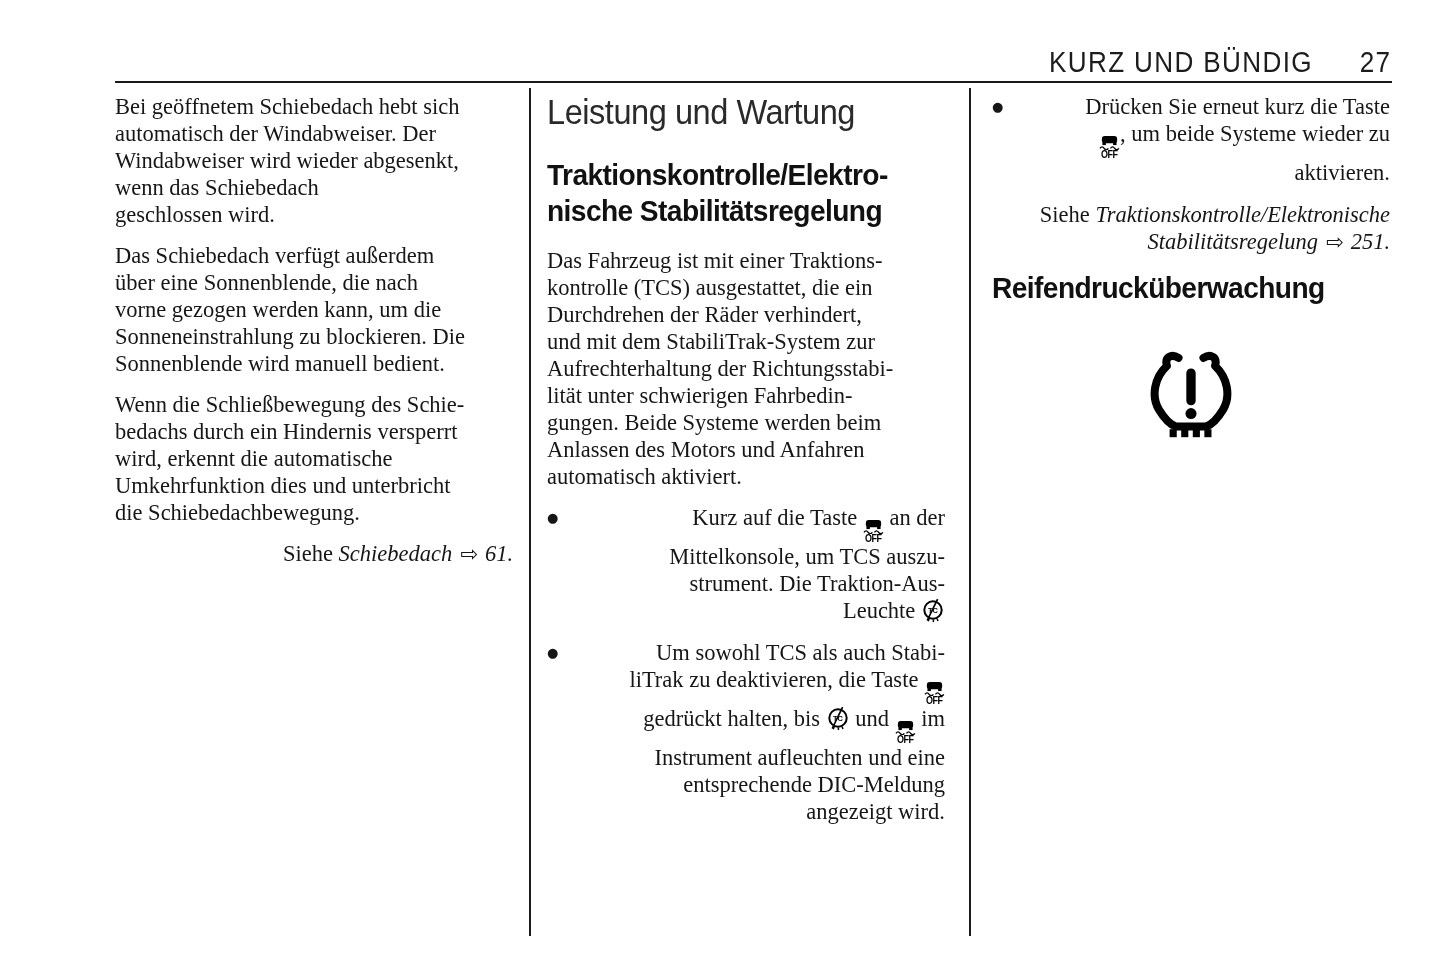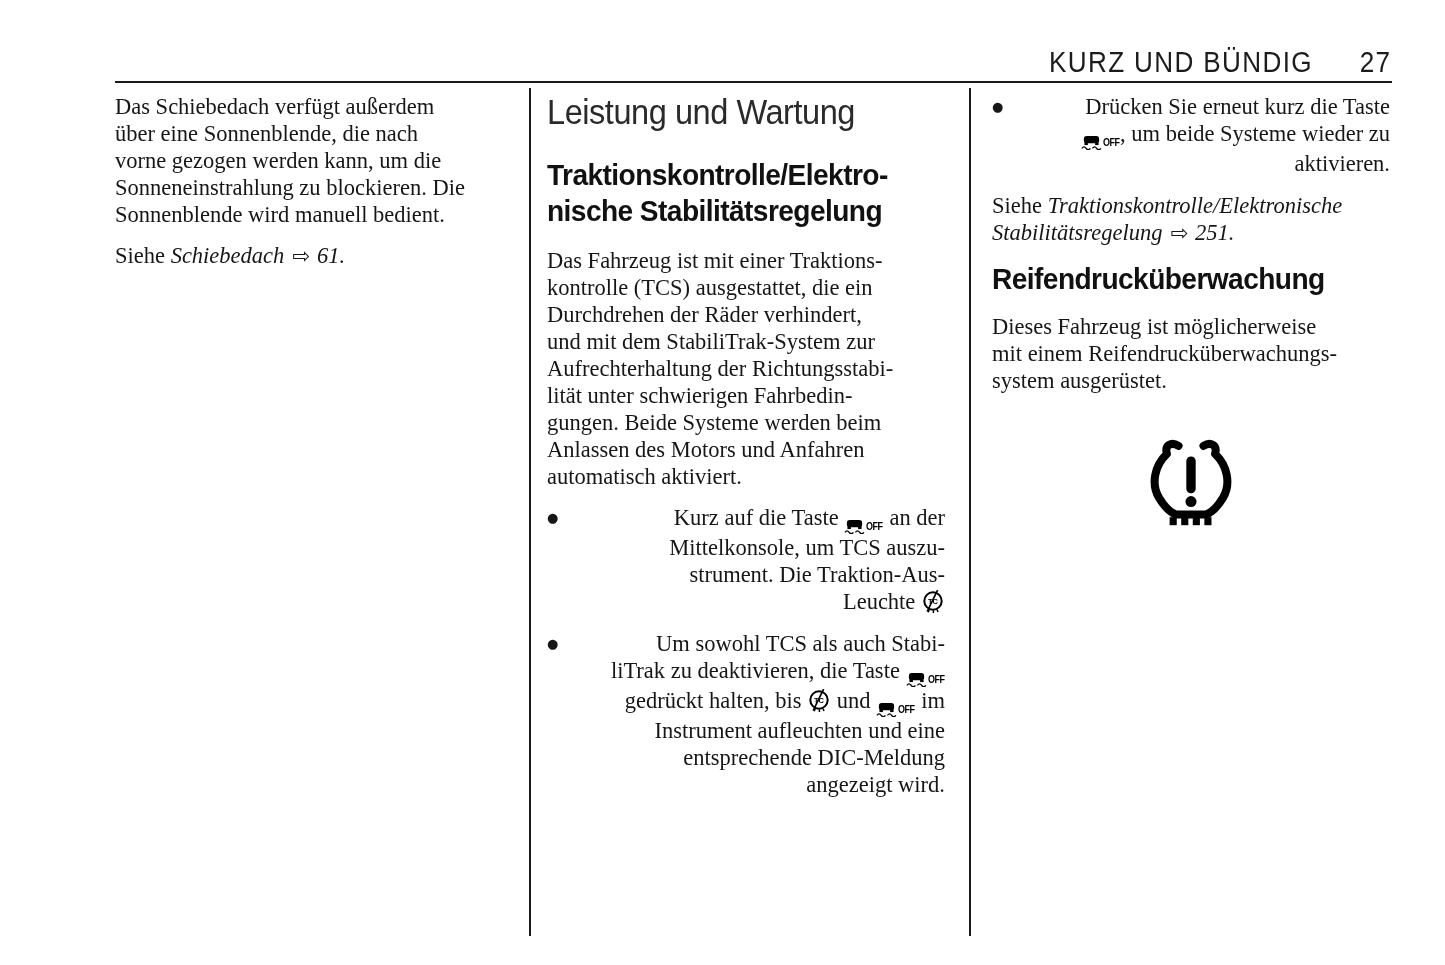--- a/index.html
+++ b/index.html
@@ -15,39 +15,39 @@
     letter-spacing:1.5px;color:#1c1c1c;transform:scaleX(.9);transform-origin:100% 50%;
     white-space:nowrap;
   }
   .hdr-rule{position:absolute;left:115px;top:81px;width:1277px;height:2px;background:#1a1a1a;}
   .vdiv{position:absolute;top:88px;width:2px;height:848px;background:#1a1a1a;}
   .vdiv1{left:529px}.vdiv2{left:969px}
   
   .col{position:absolute;top:93px;width:398px;font-size:22.5px;line-height:27px;}
   .col1{left:115px}.col2{left:547px}.col3{left:992px}
   p.body{white-space:pre-line;margin:0 0 14px 0;padding:0;}
-  .see{margin:0 0 14px 0;white-space:pre-line;}
+  .see{margin:0 0 14px 0;white-space:pre-line;text-align:right;}
   .it{font-style:italic;}
   .arrow{font-family:"DejaVu Sans",sans-serif;font-style:normal;font-size:21px;margin:0 7px 0 8px;}
   .sec-title{
     font-family:"Liberation Sans","DejaVu Sans",sans-serif;font-weight:400;color:#2a2a2a;
     font-size:35px;line-height:38px;margin:0 0 26px 0;letter-spacing:-0.5px;
     transform:scaleX(.93);transform-origin:0 50%;white-space:nowrap;
   }
   .heading{
     font-family:"Liberation Sans","DejaVu Sans",sans-serif;font-weight:700;color:#111;
     font-size:29px;line-height:36px;margin:0 0 18px 0;letter-spacing:-0.6px;
     transform:scaleX(.97);transform-origin:0 50%;white-space:pre-line;
   }
   .heading.tight-top{margin-top:8px;margin-bottom:16px;}
   .bullet{display:flex;margin:0 0 15px 0;}
   .bdot{flex:none;width:40px;font-family:"DejaVu Sans",sans-serif;font-size:13px;line-height:27px;}
   .btxt{flex:1;white-space:pre-line;text-align:right;}
   
-  .icn-off{display:inline-flex;flex-direction:row;align-items:center;vertical-align:-9px;line-height:normal;}
+  .icn-off{display:inline-flex;flex-direction:column;align-items:center;vertical-align:-9px;line-height:normal;}
   .icn-off .off-label{
     font-family:"Liberation Sans","DejaVu Sans",sans-serif;font-weight:700;
     font-size:10px;line-height:9px;letter-spacing:-0.5px;color:#000;transform:scaleX(.9);
   }
   .icn-tc{display:inline-block;vertical-align:-5px;line-height:0;}
   .tpms-wrap{display:flex;justify-content:center;margin:44px 0 38px 0;}
 </style>
 </head>
 <body>
 
@@ -56,25 +56,35 @@
   <div class="hdr">
     <span>KURZ UND BÜNDIG</span>
     <span>27</span>
   </div>
   <div class="hdr-rule"></div>
 
   <div class="vdiv vdiv1"></div>
   <div class="vdiv vdiv2"></div>
 
   <div class="col col1">
+    <p class="body">Bei geöffnetem Schiebedach hebt sich
+automatisch der Windabweiser. Der
+Windabweiser wird wieder abgesenkt,
+wenn das Schiebedach
+geschlossen wird.</p>
     <p class="body">Das Schiebedach verfügt außerdem
 über eine Sonnenblende, die nach
 vorne gezogen werden kann, um die
 Sonneneinstrahlung zu blockieren. Die
 Sonnenblende wird manuell bedient.</p>
+    <p class="body">Wenn die Schließbewegung des Schie-
+bedachs durch ein Hindernis versperrt
+wird, erkennt die automatische
+Umkehrfunktion dies und unterbricht
+die Schiebedachbewegung.</p>
     <p class="see"><span>Siehe </span><span class="it">Schiebedach</span><span class="arrow">⇨</span><span class="it">61.</span></p>
   </div>
 
   <div class="col col2">
     <div class="sec-title">Leistung und Wartung</div>
     <div class="heading">Traktionskontrolle/Elektro-
 nische Stabilitätsregelung</div>
     <p class="body">Das Fahrzeug ist mit einer Traktions-
 kontrolle (TCS) ausgestattet, die ein
 Durchdrehen der Räder verhindert,
@@ -141,23 +151,20 @@
             </svg><span class="off-label">OFF</span></span><span>, um beide Systeme wieder zu
 aktivieren.</span></span>
     </div>
 
 
     <p class="see"><span>Siehe </span><span class="it">Traktionskontrolle/Elektronische
 Stabilitätsregelung</span><span class="arrow">⇨</span><span class="it">251.</span></p>
 
     <div class="heading tight-top">Reifendrucküberwachung</div>
 
-    <p class="body">Dieses Fahrzeug ist möglicherweise
-mit einem Reifendrucküberwachungs-
-system ausgerüstet.</p>
 
     <div class="tpms-wrap">
       <svg width="98" height="96" viewBox="0 0 110 104">
         <path d="M41 7 C33 2 25 6 28 16 C14 29 10 50 19 65 C25 75 30 81 38 84 L72 84 C80 81 85 75 91 65 C100 50 96 29 82 16 C85 6 77 2 69 7" fill="none" stroke="#000" stroke-width="9" stroke-linecap="round" stroke-linejoin="round"></path>
         <rect x="31" y="87" width="8" height="9" fill="#000"></rect>
         <rect x="44" y="87" width="8" height="9" fill="#000"></rect>
         <rect x="57" y="87" width="8" height="9" fill="#000"></rect>
         <rect x="70" y="87" width="8" height="9" fill="#000"></rect>
         <line x1="55" y1="24" x2="55" y2="55" stroke="#000" stroke-width="10.5" stroke-linecap="round"></line>
         <circle cx="55" cy="69.5" r="6.2" fill="#000"></circle>

